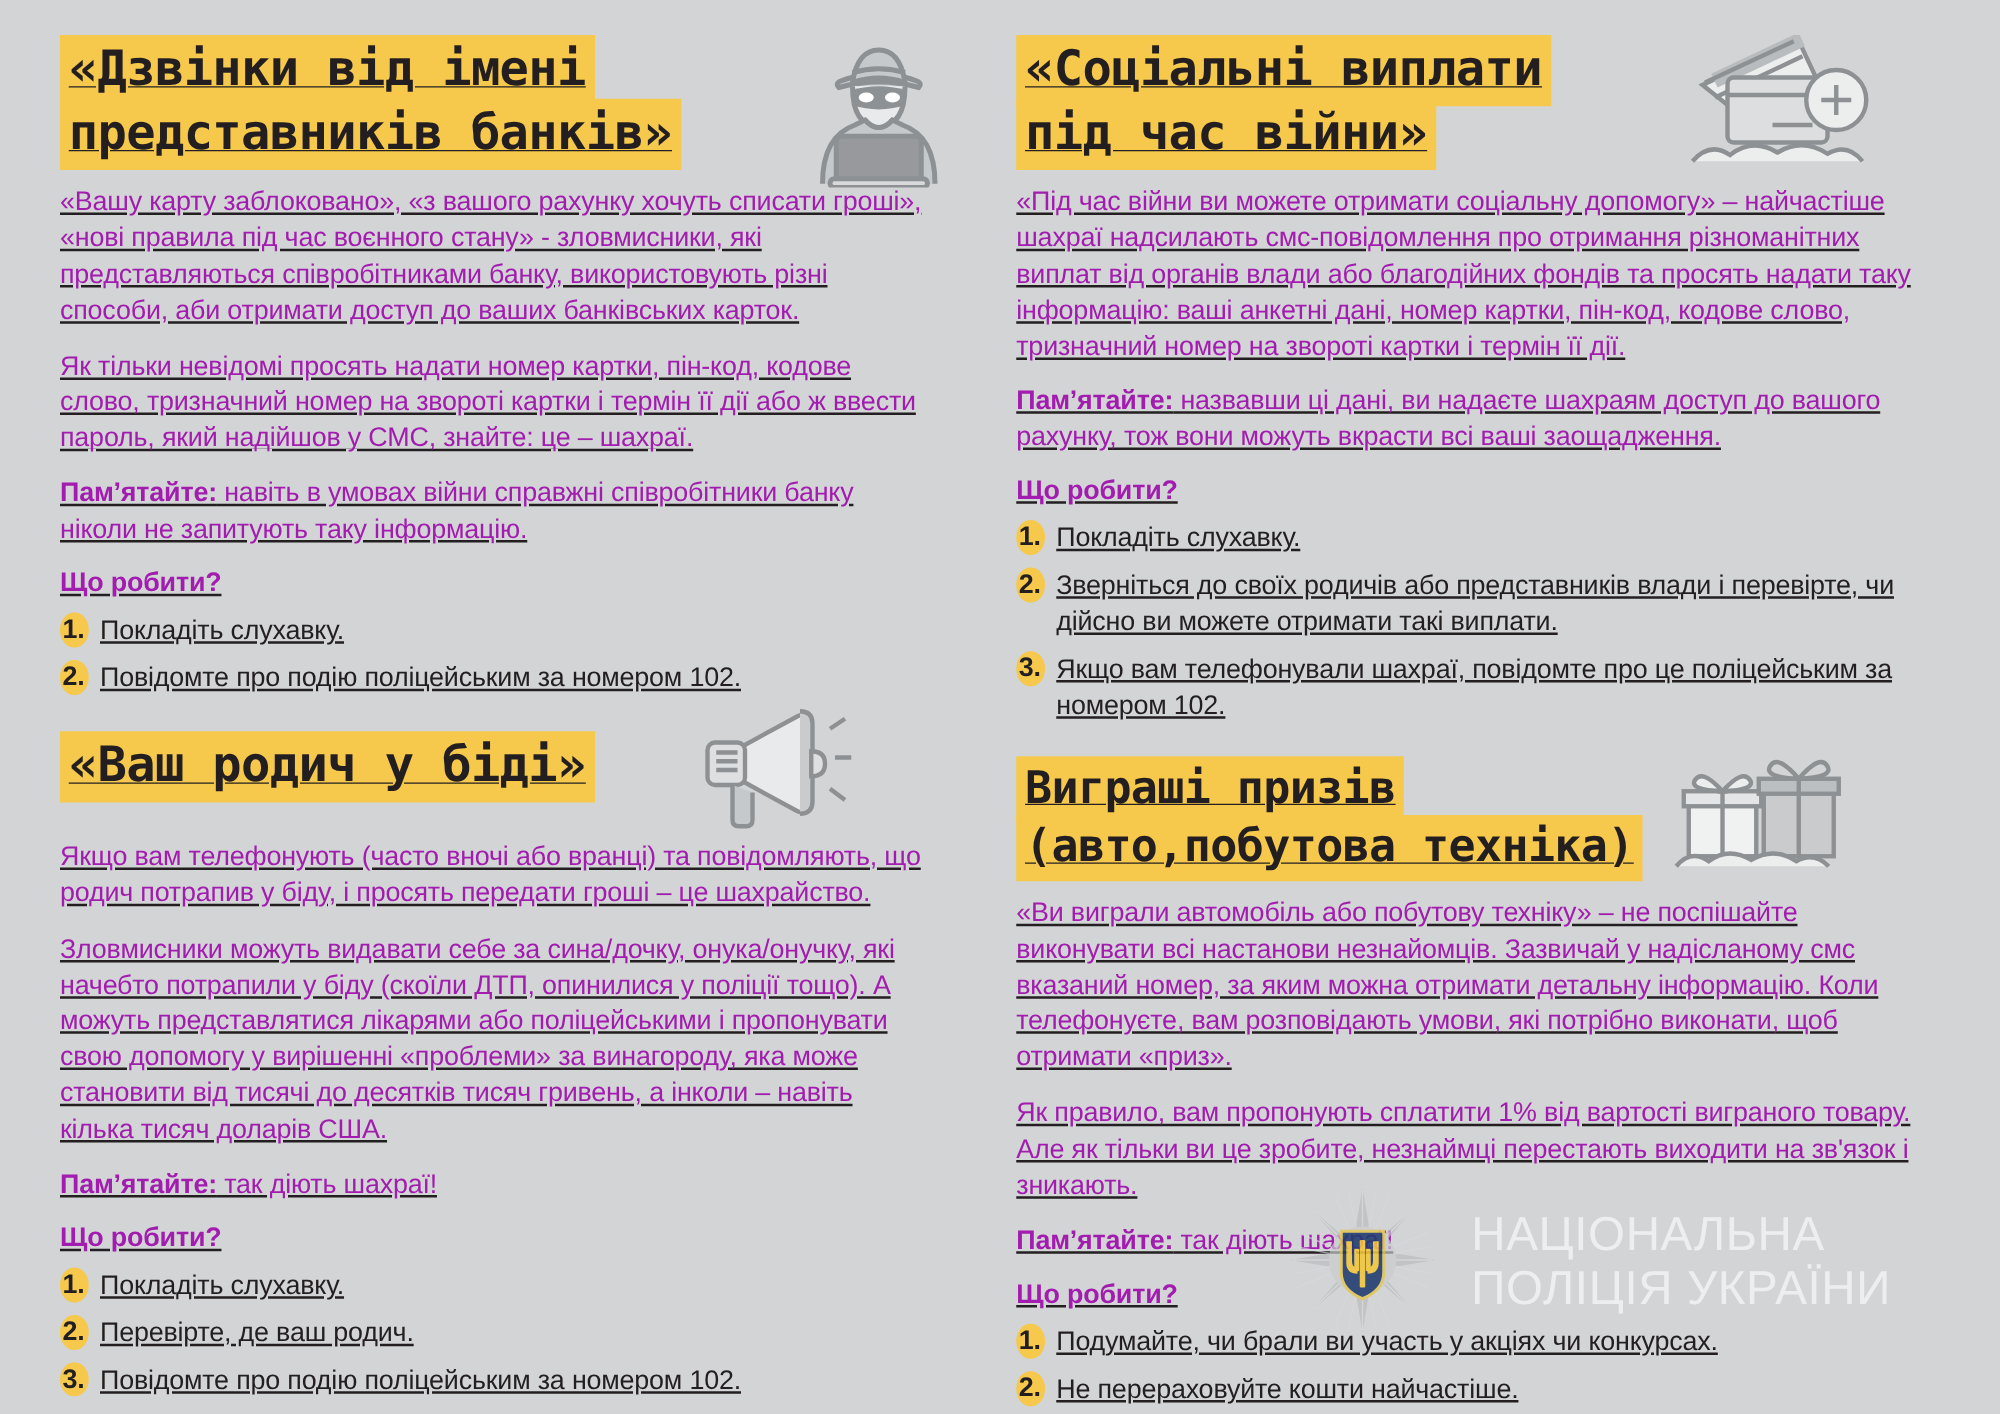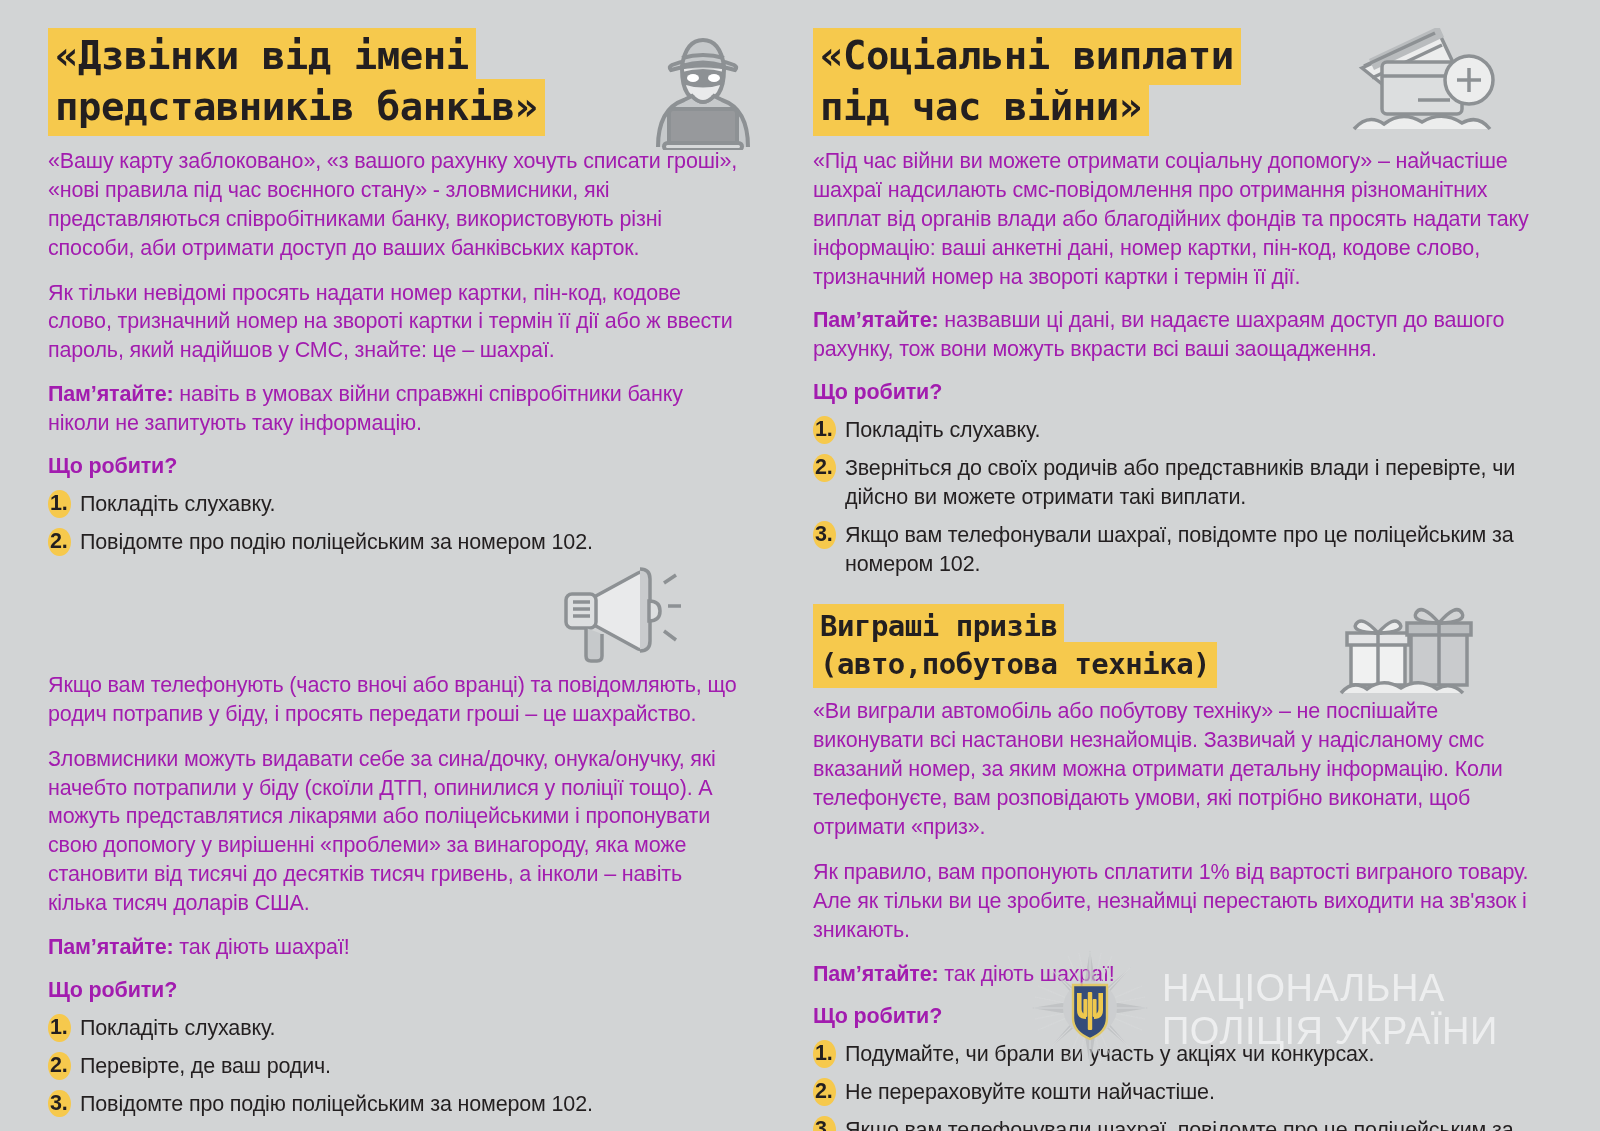--- a/index.html
+++ b/index.html
@@ -22,20 +22,21 @@
     height: 1131px;
     box-sizing: border-box;
     padding: 0;
   }
 
   .columns {
     display: flex;
     width: 100%;
     height: 100%;
     box-sizing: border-box;
+    text-decoration: underline;
   }
 
   .column {
     box-sizing: border-box;
     position: relative;
   }
   .column-left {
     width: 805px;
     padding: 30px 60px 10px 48px;
   }
@@ -69,21 +70,21 @@
     padding: 0;
   }
   .heading .hl {
     background: #f6c94d;
     box-decoration-break: clone;
     -webkit-box-decoration-break: clone;
     padding: 5px 7px 7px 7px;
     display: inline;
   }
   .heading-small {
-    font-size: 29px;
+    font-size: 36px;
   }
 
   .head-icon {
     position: absolute;
     top: -8px;
   }
 
   
   p {
     margin: 0;
@@ -136,20 +137,21 @@
   
   .watermark {
     position: absolute;
     left: 1030px;
     top: 935px;
     width: 520px;
     height: 150px;
     pointer-events: none;
     display: flex;
     align-items: center;
+    gap: 15px;
   }
   .wm-text {
     margin-left: 12px;
     color: #ffffff;
     opacity: 0.62;
     font-size: 38px;
     line-height: 1.12;
     font-weight: normal;
     letter-spacing: 0.5px;
     white-space: nowrap;
@@ -200,20 +202,21 @@
         <p class="what">Що робити?</p>
 
         <ol class="steps">
           <li><span class="num">1.</span><span>Покладіть слухавку.</span></li>
           <li><span class="num">2.</span><span>Повідомте про подію поліцейським за номером 102.</span></li>
         </ol>
       </div>
 
       <div class="section" style="margin-top:30px;">
         <div class="heading-row">
+          <h2 class="heading"><span class="hl">«Ваш родич у біді»</span></h2>
           <span class="head-icon" style="left:500px; top:-26px;">
             <svg width="135" height="110" viewBox="0 0 135 110" fill="none" stroke="#8d9194" stroke-width="3.5">
 
               <path d="M46 36 L90 12 q9 -4 9 9 l0 58 q0 13 -9 9 L46 64 Z" fill="#e9eaeb"></path>
 
               <rect x="18" y="33" width="30" height="34" rx="6" fill="#dddfe0"></rect>
               <line x1="25" y1="41" x2="42" y2="41"></line>
               <line x1="25" y1="48" x2="42" y2="48"></line>
               <line x1="25" y1="55" x2="42" y2="55"></line>
 

